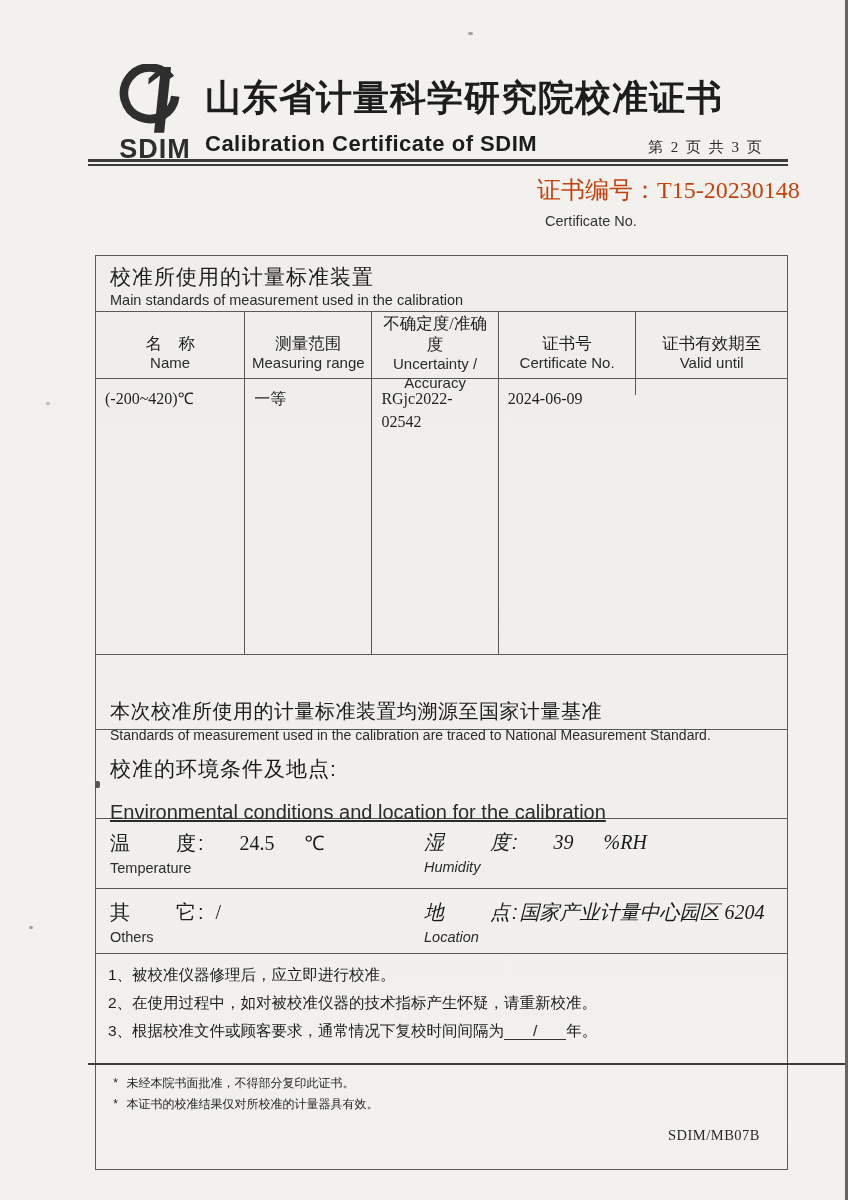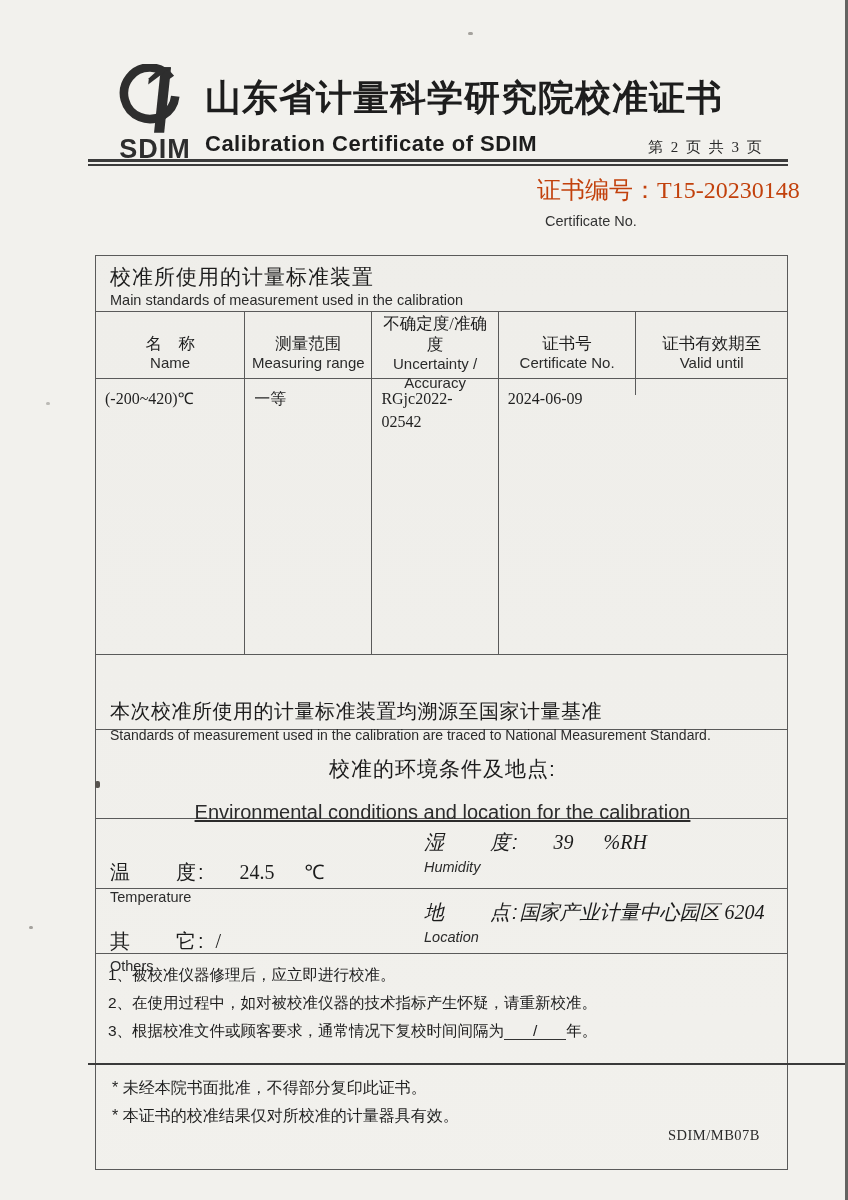--- a/index.html
+++ b/index.html
@@ -48,45 +48,45 @@
   .hcell { border-right:1.2px solid #5a5a5a; display:flex; flex-direction:column; justify-content:center; align-items:center; text-align:center; padding:2px 6px; line-height:1.25; }
   .hcell:last-child, .dcell:last-child { border-right:none; }
   .hcell .cn { font-family:"Liberation Serif",serif; font-size:16.5px; color:#1d1d1d; }
   .hcell .en { font-family:"Liberation Sans",sans-serif; font-size:15px; color:#2a2a2a; }
   .dcell { border-right:1.2px solid #5a5a5a; padding:8px 8px 0 9px; font-family:"Liberation Serif",serif; font-size:16px; color:#1f1f1f; line-height:1.45; }
 
   .s-trace { height:75px; padding:13px 12px 0 14px; }
   .s-trace .cn { font-size:20px; color:#1b1b1b; letter-spacing:0.5px;margin-top:30px; }
   .s-trace .en { font-size:14px; color:#2b2b2b; margin-top:2px; }
 
-  .s-env { height:89px; padding:25px 12px 0 14px;text-align:center; }
+  .s-env { height:89px; padding:25px 12px 0 14px; }
   .s-env .cn { font-size:21px; color:#1b1b1b; letter-spacing:1px; }
   .s-env .en { font-size:20px; color:#2b2b2b; margin-top:18px;text-decoration:underline; }
 
   .cond-row { display:flex; padding:10px 0 0 14px; }
   .cond-row.r1 { height:70px; }
   .cond-row.r2 { height:65px; }
-  .cond-left { width:314px; flex:none;margin-top:29px; }
+  .cond-left { width:314px; flex:none; }
   .cond-right { flex:1;font-style:italic; }
   .cond-line { font-size:20px; color:#1b1b1b; white-space:nowrap; }
   .cond-label { letter-spacing:2px; }
   .cond-val { font-family:"Liberation Serif",serif; margin-left:34px; }
   .cond-unit { font-family:"Liberation Serif",serif; margin-left:30px; }
   .cond-val-near { font-family:"Liberation Serif",serif; margin-left:10px; }
   .cond-val-flush { font-size:20px;margin-top:12px; }
   .cond-en { font-size:14.5px; color:#2b2b2b; margin-top:3px; }
 
   .s-notice { flex:1; padding:7px 12px 0 12px; }
   .notice-title { font-size:16px; color:#1b1b1b; }
   .notice-line { font-size:15.5px; color:#1d1d1d; line-height:1.8; }
   .blank { display:inline-block; min-width:62px; text-align:center; border-bottom:1.2px solid #333; line-height:1.05; }
 
   
   .bottom-rule { position:absolute; left:88px; top:1063px; width:757px; border-top:2px solid #3a3a3a; }
-  .footnotes { position:absolute; left:112px; top:1074px; font-family:Liberation Sans, sans-serif; font-size:16px; color:#1f1f1f; line-height:1.75; }
+  .footnotes { position:absolute; left:112px; top:1074px; font-family:Liberation Mono, monospace; font-size:12px; color:#1f1f1f; line-height:1.75; }
   .form-code { position:absolute; left:668px; top:1127px; font-family:"Liberation Serif",serif; font-size:14.5px; color:#2a2a2a; letter-spacing:0.5px; }
 
   
   .edge-right { position:absolute; right:0; top:0; width:3px; height:1200px; background:#4b4b48; opacity:0.85; }
   .speck { position:absolute; background:#57534e; border-radius:2px; }
   .speck.a { left:95px; top:781px; width:5px; height:7px; }
   .speck.b { left:29px; top:926px; width:4px; height:3px; opacity:0.5; }
   .speck.c { left:46px; top:402px; width:4px; height:3px; opacity:0.35; }
   .speck.d { left:468px; top:32px; width:5px; height:3px; opacity:0.5; }
 </style>

